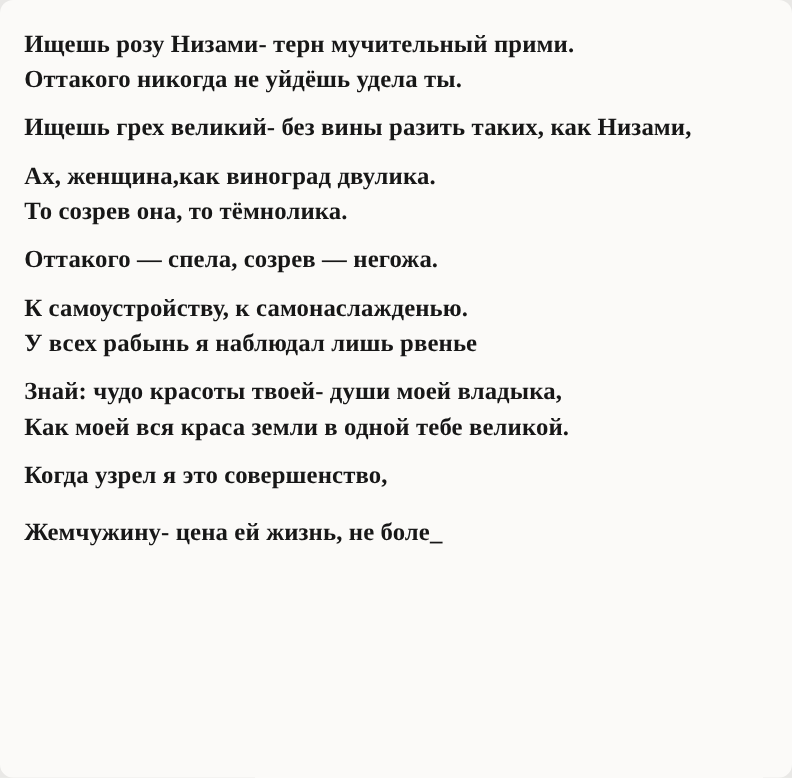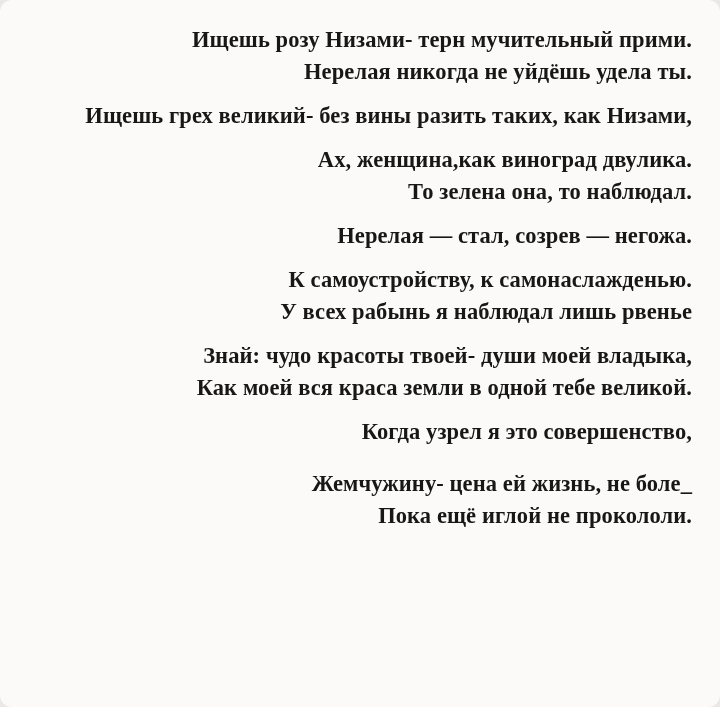--- a/index.html
+++ b/index.html
@@ -8,25 +8,24 @@
     background: #e9e8e6;
   }
   .page {
     position: relative;
     width: 720px;
     height: 707px;
     box-sizing: border-box;
     background: #fbfaf8;
     border-radius: 12px;
     overflow: hidden;
-    padding: 24px 28px 0 56px;
+    padding: 24px 28px 0 22px;
     font-family: "Liberation Serif", "DejaVu Serif", serif;
     font-weight: 700;
     color: #171717;
-    text-align: right;
   }
   .stanza {
     margin: 0 0 12px 0;
   }
   .stanza:last-child {
     margin-top: 20px;
   }
   .line {
     font-size: 22.5px;
     line-height: 32px;
@@ -34,41 +33,40 @@
     letter-spacing: 0.1px;
   }
 </style>
 </head>
 <body>
 
 <div class="page">
   <div id="poem-container">
       <div class="stanza">
         <div class="line">Ищешь розу Низами- терн мучительный прими.</div>
-        <div class="line">Нерелая никогда не уйдёшь удела ты.</div>
+        <div class="line">Оттакого никогда не уйдёшь удела ты.</div>
       </div>
       <div class="stanza">
         <div class="line">Ищешь грех великий- без вины разить таких, как Низами,</div>
       </div>
       <div class="stanza">
         <div class="line">Ах, женщина,как виноград двулика.</div>
-        <div class="line">То зелена она, то наблюдал.</div>
+        <div class="line">То созрев она, то тёмнолика.</div>
       </div>
       <div class="stanza">
-        <div class="line">Нерелая — стал, созрев — негожа.</div>
+        <div class="line">Оттакого — спела, созрев — негожа.</div>
       </div>
       <div class="stanza">
         <div class="line">К самоустройству, к самонаслажденью.</div>
         <div class="line">У всех рабынь я наблюдал лишь рвенье</div>
       </div>
       <div class="stanza">
         <div class="line">Знай: чудо красоты твоей- души моей владыка,</div>
         <div class="line">Как моей вся краса земли в одной тебе великой.</div>
       </div>
       <div class="stanza">
         <div class="line">Когда узрел я это совершенство,</div>
       </div>
       <div class="stanza">
         <div class="line">Жемчужину- цена ей жизнь, не боле_</div>
-        <div class="line">Пока ещё иглой не прокололи.</div>
       </div>
     </div>
 </div>
 
 </body></html>

